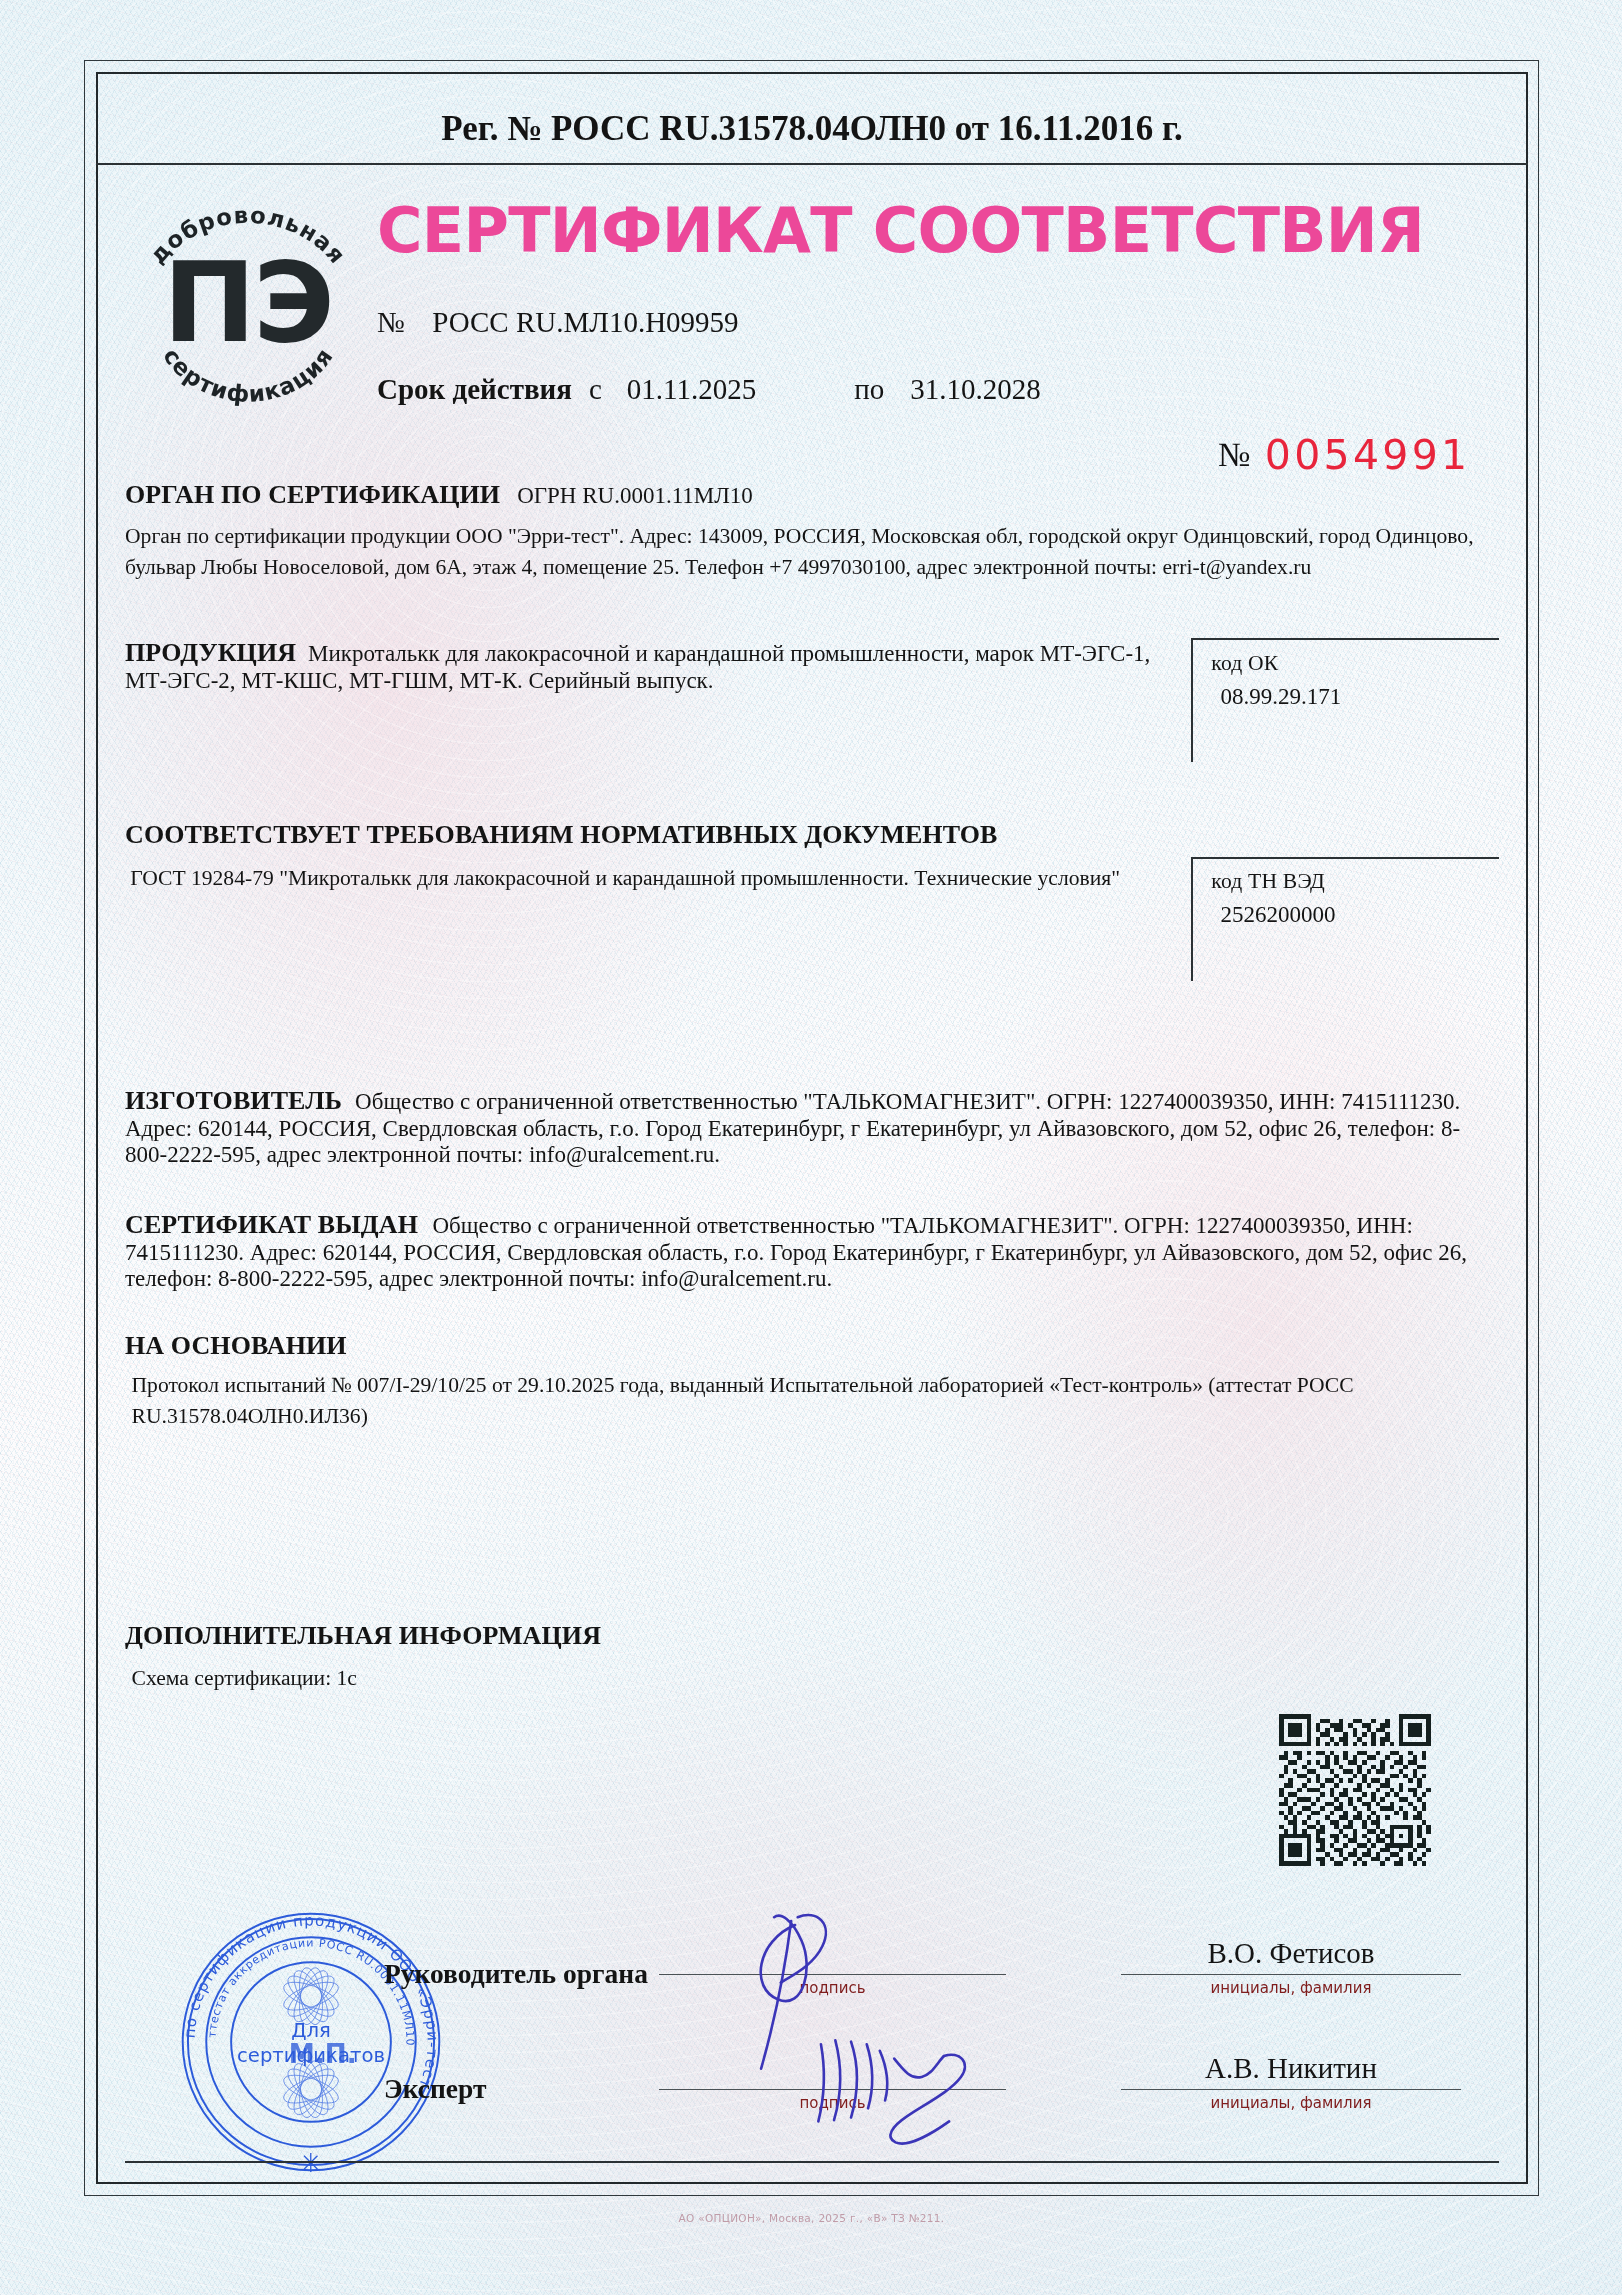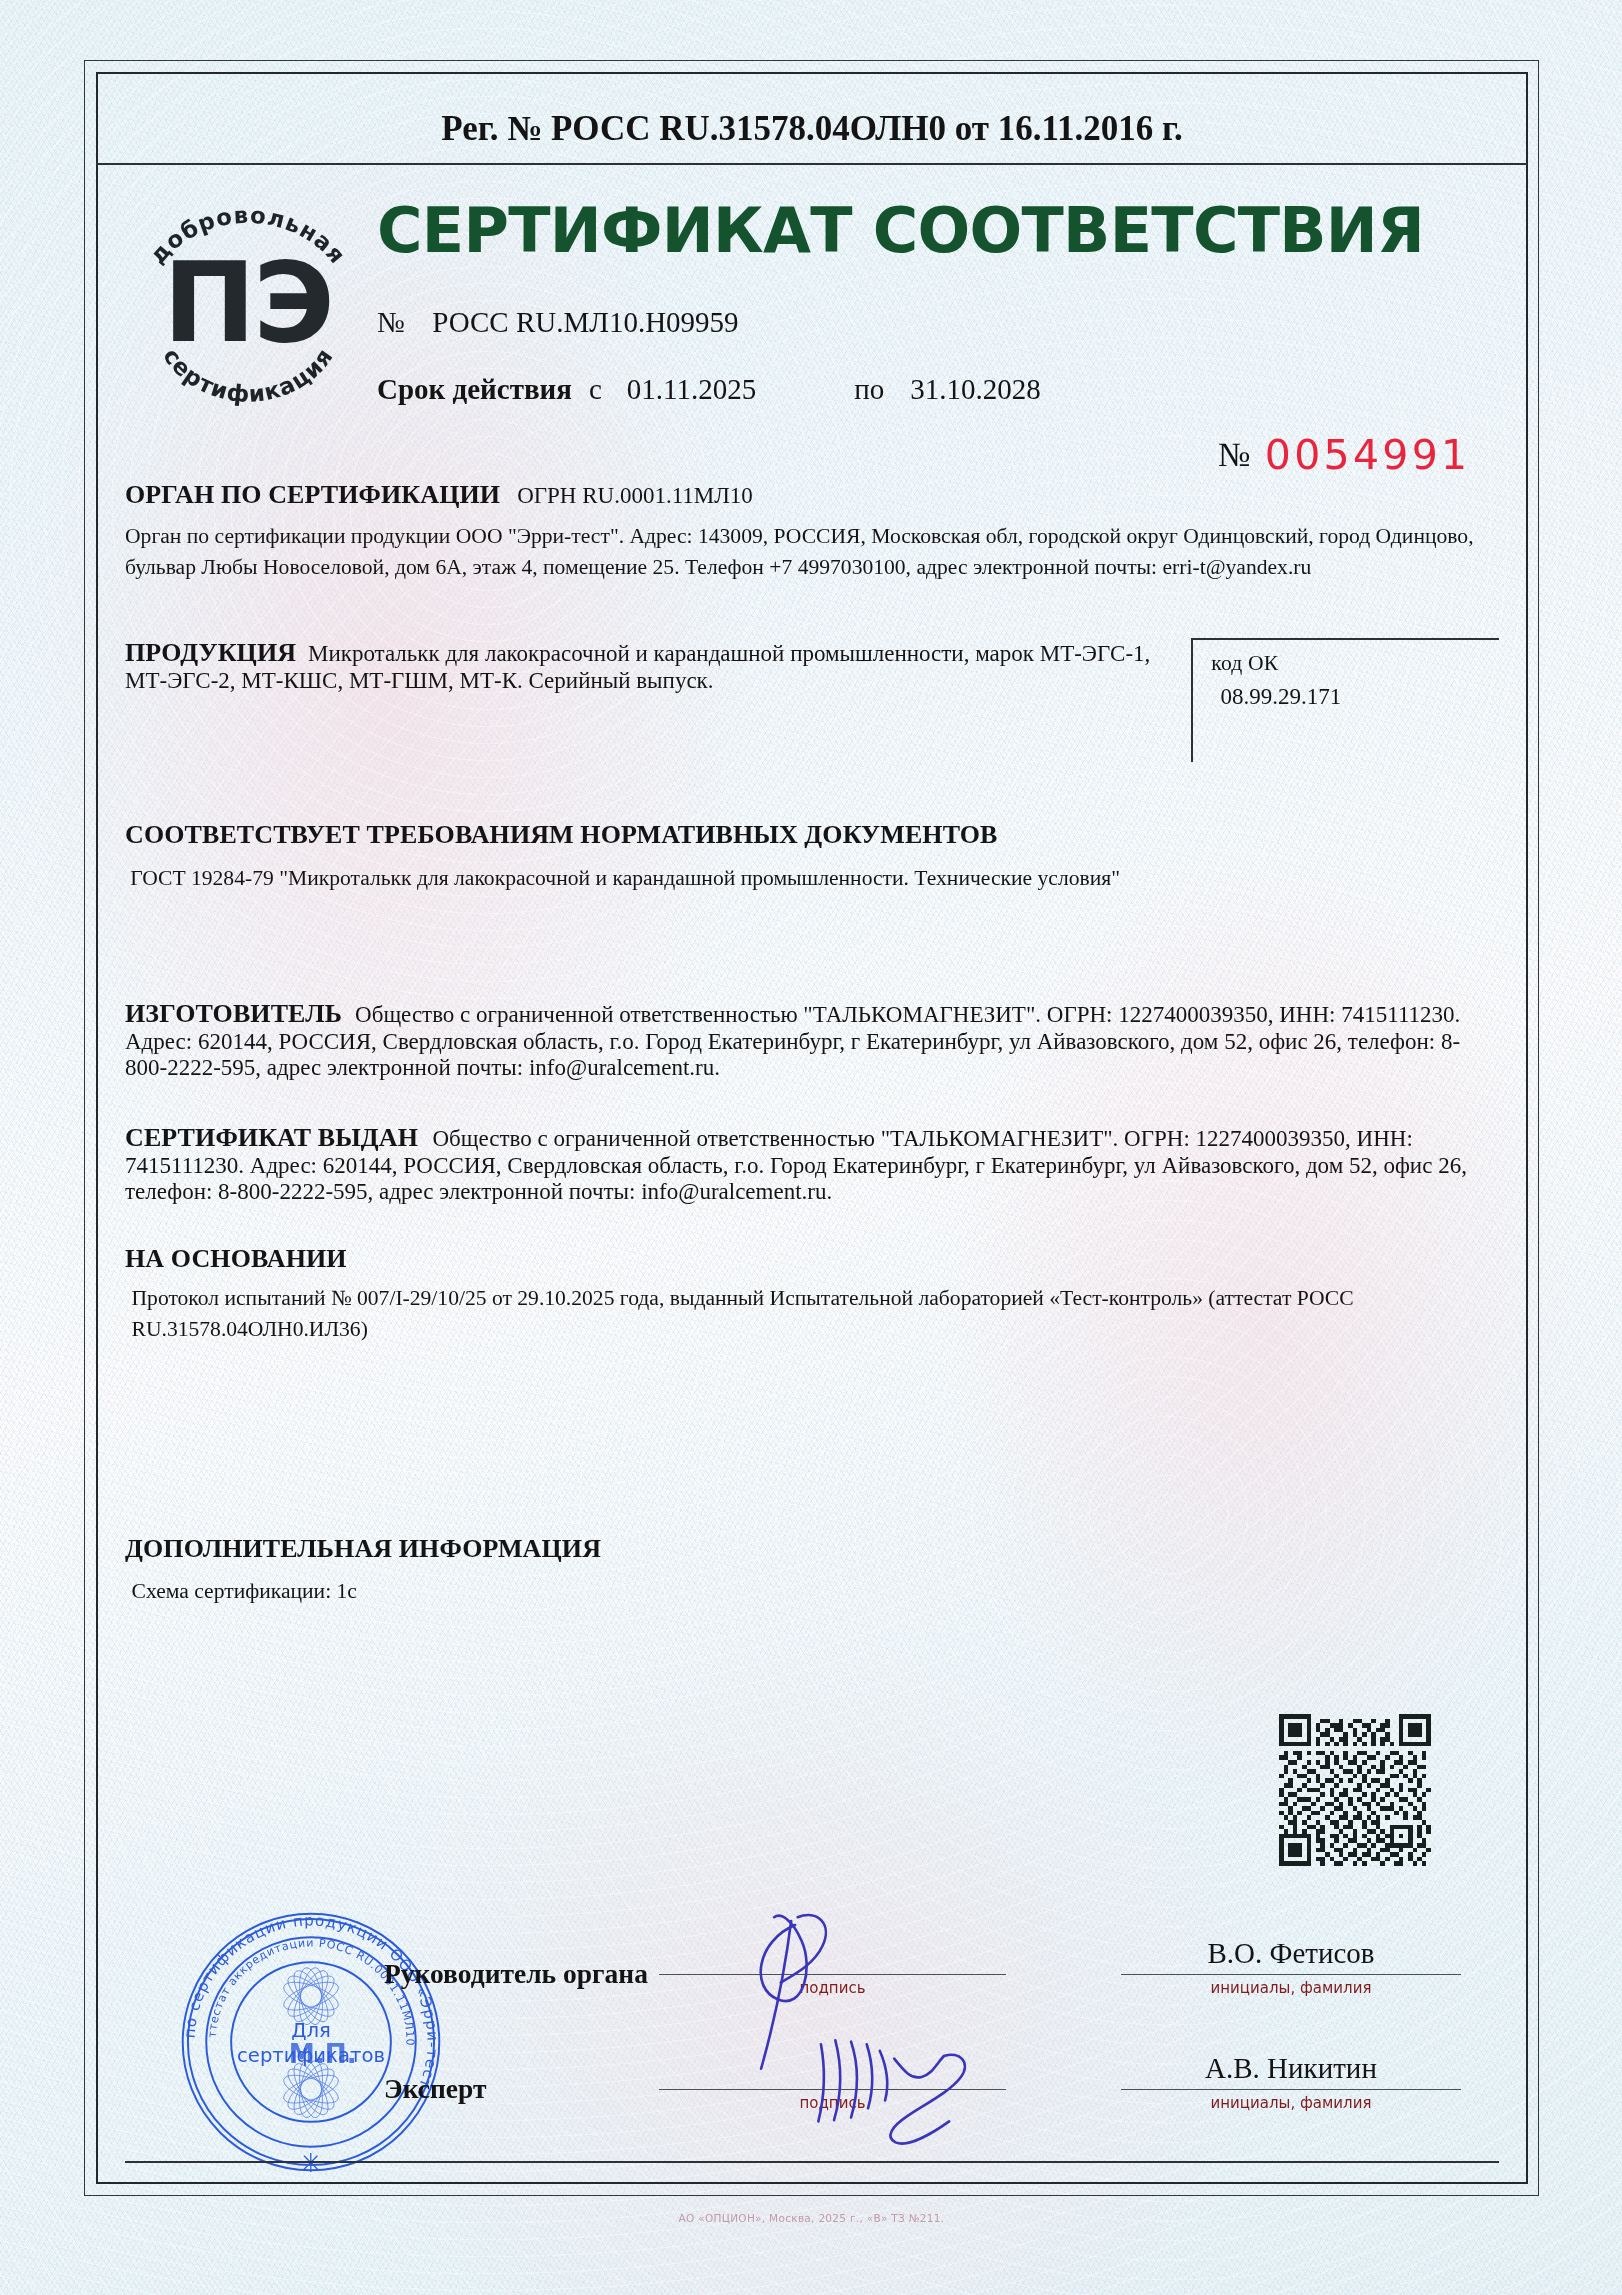--- a/index.html
+++ b/index.html
@@ -120,21 +120,21 @@
   
   .title-main {
     position: absolute;
     left: 281px; top: 29px; right: 6.5px;
   }
   .cert-title {
     font-family: "DejaVu Sans", "Liberation Sans", sans-serif;
     font-size: 62px;
     font-weight: bold;
     letter-spacing: -0.7px;
-    color: #14532d;
+    color: #ec4899;
     white-space: nowrap;
   }
   .num-row {
     margin-top: 39px;
     display: flex;
     align-items: baseline;
     font-size: 29px;
   }
   .num-sym { font-size: 29px; }
   .num-val { margin-left: 27.5px; font-size: 29px; }
@@ -382,20 +382,24 @@
       <div class="code-lbl">код ОК</div>
       <div class="code-val">08.99.29.171</div>
     </div>
   </div>
 
   <div class="sec" style="margin-top:58px;">
     <div class="sec-h">СООТВЕТСТВУЕТ ТРЕБОВАНИЯМ НОРМАТИВНЫХ ДОКУМЕНТОВ</div>
     <div class="with-code" style="margin-top:6.5px;">
       <div class="wc-left">
         <div class="body-txt" style="padding-left:5.2px;">ГОСТ 19284-79 "Микроталькк для лакокрасочной и карандашной промышленности. Технические условия"</div>
+      </div>
+      <div class="wc-right">
+        <div class="code-lbl">код ТН ВЭД</div>
+        <div class="code-val">2526200000</div>
       </div>
     </div>
   </div>
 
   <div class="sec" style="margin-top:105px;">
     <span class="sec-h">ИЗГОТОВИТЕЛЬ</span>
     <span class="sec-inline" style="margin-left:10.5px;">Общество с ограниченной ответственностью "ТАЛЬКОМАГНЕЗИТ". ОГРН: 1227400039350, ИНН: 7415111230. Адрес: 620144, РОССИЯ, Свердловская область, г.о. Город Екатеринбург, г Екатеринбург, ул Айвазовского, дом 52, офис 26, телефон: 8-800-2222-595, адрес электронной почты: info@uralcement.ru.</span>
   </div>
 
   <div class="sec" style="margin-top:42px;">

